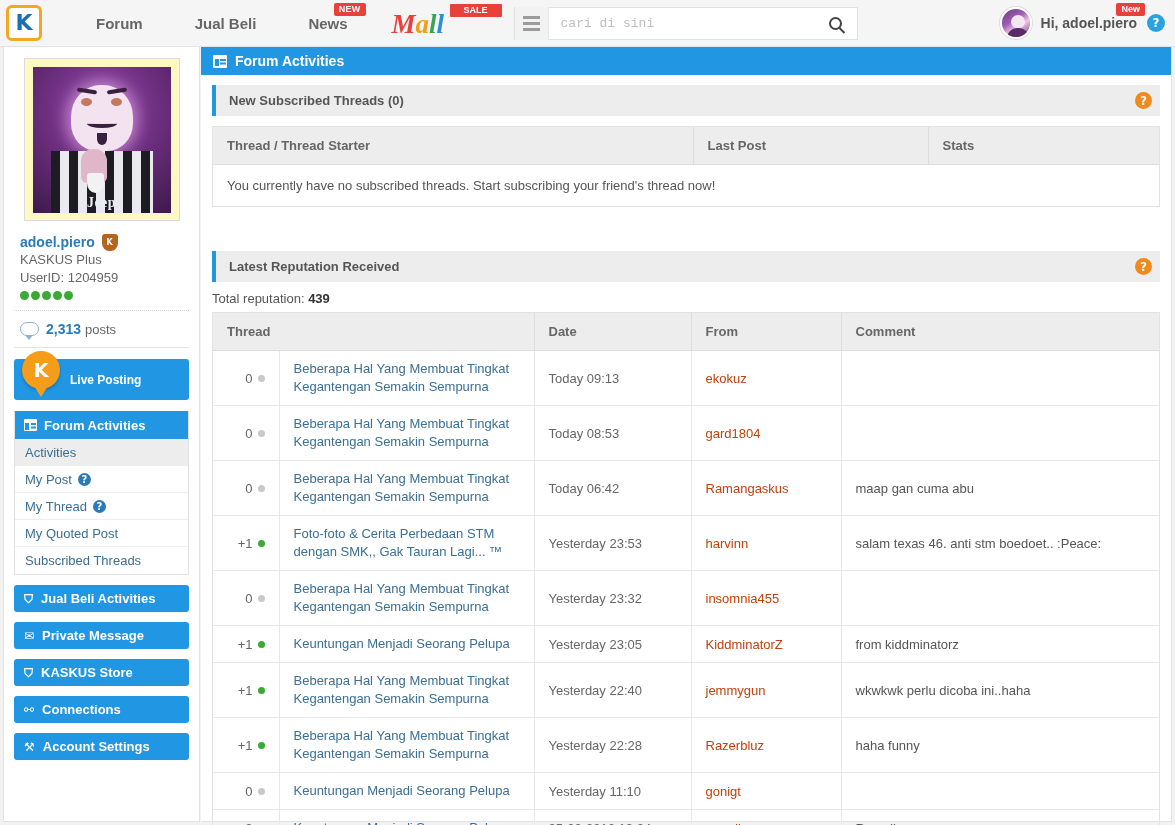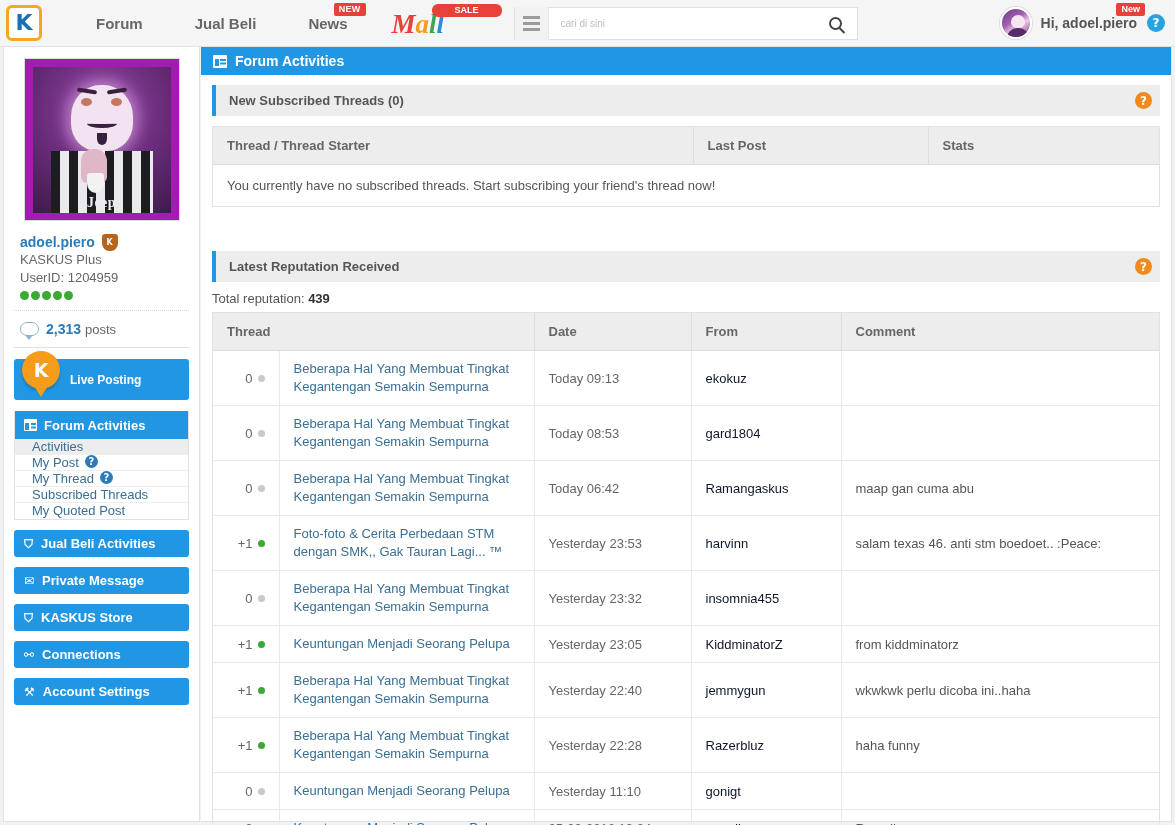--- a/index.html
+++ b/index.html
@@ -60,38 +60,38 @@
   .m1 { color: #e8413a; } .m2 { color: #f59c1a; }
   .m3 { color: #3aa655; } .m4 { color: #2b8fd6; }
   .mall-com {
     font-size: 6.5px; color: #9b9b9b; letter-spacing: 1px;
     margin-top: -3px; padding-left: 54px; font-weight: bold;
   }
   .badge-sale {
     position: absolute; top: 1px; right: -6px;
     background: #e8413a; color: #fff;
     font-size: 9px; font-weight: bold;
-    padding: 1px 23px 2px; border-radius: 6px;
+    padding: 1px 14px 2px; border-radius: 1px;
   }
   #searchbox {
     margin-left: 18px; height: 33px; width: 344px;
     background: #fff; display: flex; align-items: center;
     border: 1px solid #e0e0e0;
   }
   .hamburger {
     width: 34px; height: 33px; background: #f2f2f2;
     display: flex; flex-direction: column; align-items: center;
     justify-content: center; gap: 3px; border-right: 1px solid #e8e8e8;
     flex: 0 0 auto; cursor: pointer;
   }
   .hamburger i { display: block; width: 17px; height: 3px; background: #9b9b9b; }
   #search-input {
     flex: 1; border: 0; outline: 0; height: 31px;
-    padding: 0 12px; font-size: 10px; color: #737373;
-    font-family: Liberation Sans, sans-serif; background: transparent;
+    padding: 0 12px; font-size: 13px; color: #737373;
+    font-family: Liberation Mono, monospace; background: transparent;
   }
   #search-input::placeholder { color: #bdbdbd; }
   .search-btn {
     width: 42px; height: 33px; border: 0; background: transparent;
     cursor: pointer; display: flex; align-items: center; justify-content: center;
   }
   .mag { width: 13px; height: 13px; border: 2px solid #444; border-radius: 50%;
          position: relative; display: inline-block; }
   .mag::after { content:''; position: absolute; width: 2px; height: 7px;
          background: #444; right: -3px; bottom: -6px; transform: rotate(-45deg); }
@@ -130,21 +130,21 @@
   
   #shell { position: absolute; top: 47px; left: 0; width: 1175px; height: 778px; }
 
   
   #sidebar {
     position: absolute; top: 0; left: 3px; width: 197px; height: 775px;
     background: #fff; border: 1px solid #e2e2e2; border-top: 0;
   }
   .avatar-box {
     margin: 11px auto 0; width: 156px; height: 163px;
-    border: 1px solid #dcdcdc; background: #a21caf;
+    border: 1px solid #dcdcdc; background: #fef9c3;
     display: flex; align-items: center; justify-content: center;
   }
   .avatar-photo {
     width: 138px; height: 146px; position: relative; overflow: hidden;
     background: radial-gradient(circle at 50% 30%, #9a4fb0 0%, #6e2f80 45%, #3d1a4a 100%);
   }
   .ap-mask {
     position: absolute; left: 38px; top: 18px; width: 62px; height: 66px;
     background: #f3e2ef; border-radius: 48% 48% 42% 42%;
     box-shadow: 0 0 14px 5px rgba(255,200,255,.45);
@@ -218,21 +218,21 @@
     font-size: 13px; display: flex; align-items: center; padding-left: 9px;
   }
   .mh-ico {
     width: 13px; height: 12px; background: #fff; margin-right: 7px;
     position: relative; border-radius: 1px;
   }
   .mh-ico::before { content:''; position:absolute; left:1px; top:3.5px; width:4px; height:7px; background:#2196e3;}
   .mh-ico::after  { content:''; position:absolute; left:6.5px; top:3.5px; width:5px; height:2px; background:#2196e3;
                     box-shadow: 0 3.5px 0 #2196e3;}
   .menu-item {
-    height: 16px; display: flex; align-items: flex-start; padding-left: 17px;
+    height: 27px; display: flex; align-items: center; padding-left: 10px;
     color: #3a6f96; font-size: 13px; background: #fff;
     border-bottom: 1px solid #eeeeee; text-decoration: none; cursor: pointer;
   }
   .menu-item:last-child { border-bottom: 0; }
   .menu-item.active { background: #ededed; }
   .q-ico {
     margin-left: 6px; width: 13px; height: 13px; border-radius: 50%;
     background: #2b7bb9; color: #fff; font-size: 10px; font-weight: bold;
     display: inline-flex; align-items: center; justify-content: center;
     font-family: "DejaVu Sans", sans-serif;
@@ -296,21 +296,21 @@
   .rep-tbl td:last-child { border-right: 0; }
   .col-pt { width: 66px; text-align: right; padding-right: 10px; color: #666; white-space: nowrap; }
   .col-th { width: 255px; }
   .col-dt { width: 157px; color: #666; }
   .col-fr { width: 150px; }
   .pt-dot { display: inline-block; width: 7px; height: 7px; border-radius: 50%;
             margin-left: 5px; vertical-align: 1px; }
   .pt-dot.pos { background: #3aaa35; }
   .pt-dot.zero { background: #c9c9c9; }
   .thread-link { color: #3a6f96; text-decoration: none; line-height: 18px; display: block; }
-  .from-link { color: #0f172a; text-decoration: none; }
+  .from-link { color: #c2410c; text-decoration: none; }
   .cmt { color: #555; }
 </style>
 </head>
 <body>
 
 <div id="topnav">
   <div class="kaskus-logo">K</div>
 
   <a class="nav-link" href="#">Forum</a>
   <a class="nav-link" href="#">Jual Beli</a>
@@ -401,24 +401,24 @@
       </a>
       <a class="menu-item" href="#">
         <span>My Post</span>
         <span class="q-ico">?</span>
       </a>
       <a class="menu-item" href="#">
         <span>My Thread</span>
         <span class="q-ico">?</span>
       </a>
       <a class="menu-item" href="#">
-        <span>Subscribed Threads</span>
+        <span>My Quoted Post</span>
       </a>
       <a class="menu-item" href="#">
-        <span>My Quoted Post</span>
+        <span>Subscribed Threads</span>
       </a>
     </div>
 
     <div class="blue-btn">
       <span class="bb-ico">⛉</span>
       <span>Jual Beli Activities</span>
     </div>
     <div class="blue-btn">
       <span class="bb-ico">✉</span>
       <span>Private Message</span>

